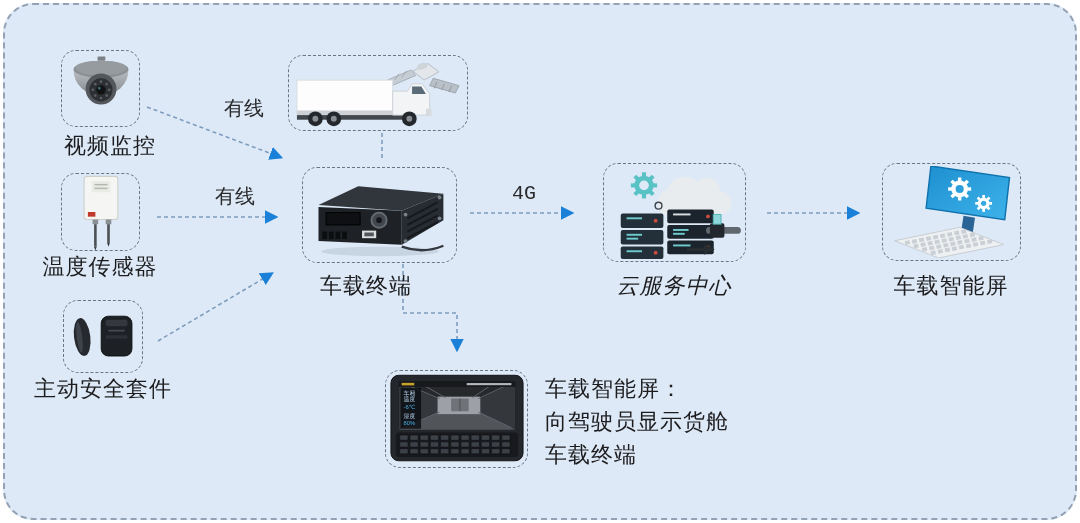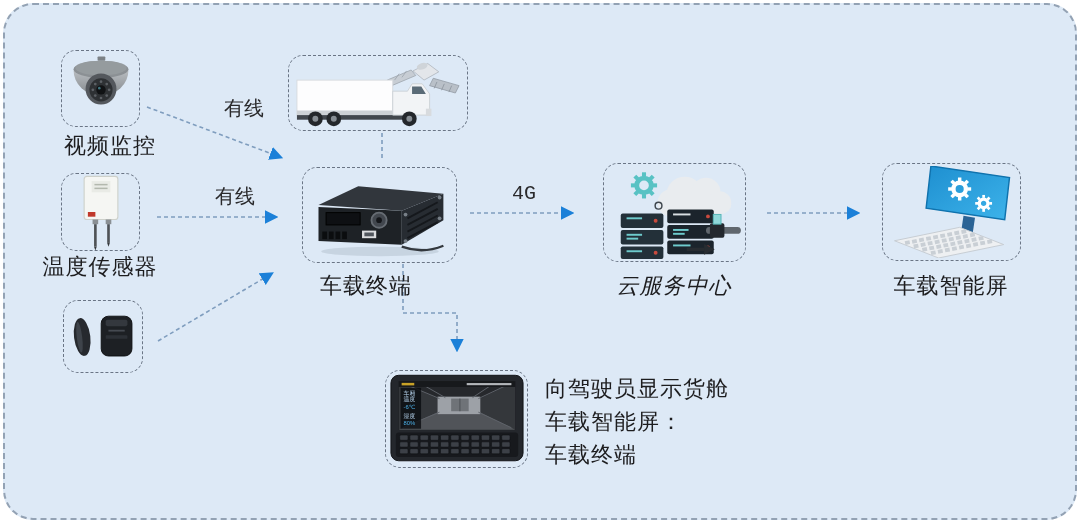--- a/index.html
+++ b/index.html
@@ -108,20 +108,21 @@
   <div class="node-box" style="left:63px;top:300px;width:80px;height:73px;">
     <svg width="76" height="56" viewBox="0 0 84 60">
       <ellipse cx="19" cy="30" rx="9" ry="21" fill="#26292e" transform="rotate(-7 19 30)"></ellipse>
       <ellipse cx="16" cy="30" rx="3" ry="17" fill="#3e434a" transform="rotate(-7 19 30)"></ellipse>
       <rect x="40" y="7" width="34" height="44" rx="8" fill="#1d2024" stroke="#0c0d0f"></rect>
       <rect x="45" y="11" width="24" height="7" rx="2" fill="#34383e"></rect>
       <rect x="48" y="22" width="18" height="2" fill="#454a51"></rect>
       <rect x="45" y="28" width="24" height="4" rx="1" fill="#2c3036"></rect>
     </svg>
   </div>
+  <div class="node-label" style="left:3px;top:374px;width:200px;">主动安全套件</div>
 
   <div class="node-box" style="left:288px;top:55px;width:180px;height:76px;">
     <svg width="172" height="70" viewBox="0 0 180 76">
 
       <g>
         <polygon points="100,24 126,13 131,19 105,30" fill="#c7cdd4" stroke="#9aa2ab" stroke-width="0.8"></polygon>
         <line x1="108" y1="24" x2="113" y2="17" stroke="#98a0a9" stroke-width="0.8"></line>
         <line x1="116" y1="21" x2="121" y2="14" stroke="#98a0a9" stroke-width="0.8"></line>
         <polygon points="128,14 144,6 156,15 140,24" fill="#e3e6ea" stroke="#b0b6be" stroke-width="0.9"></polygon>
         <ellipse cx="138" cy="9" rx="6" ry="3.5" fill="#cfd4d9" transform="rotate(-18 138 9)"></ellipse>
@@ -337,17 +338,17 @@
         <use href="#ssrow" y="77.5"></use>
       </g>
     </svg>
   </div>
 
   <div class="edge-label" style="left:204px;top:95px;width:80px;">有线</div>
   <div class="edge-label" style="left:195px;top:183px;width:80px;">有线</div>
   <div class="edge-label" style="left:484px;top:182px;width:80px;font-family:Liberation Mono, monospace;">4G</div>
 
   <div class="note">
+    <div>车载智能屏：</div>
     <div>向驾驶员显示货舱</div>
-    <div>车载智能屏：</div>
     <div>车载终端</div>
   </div>
 </div>
 
 </body></html>

